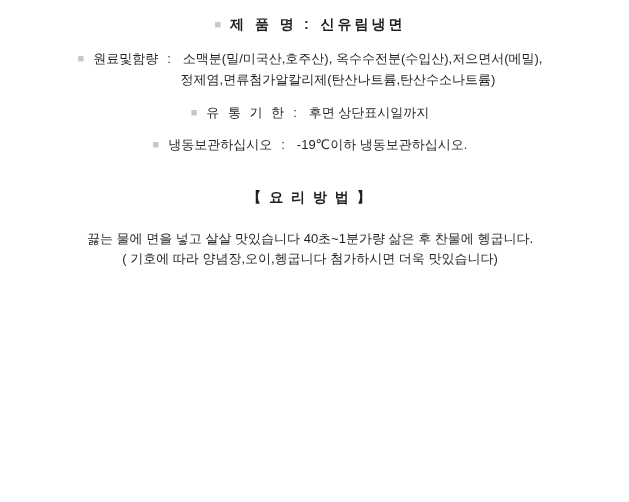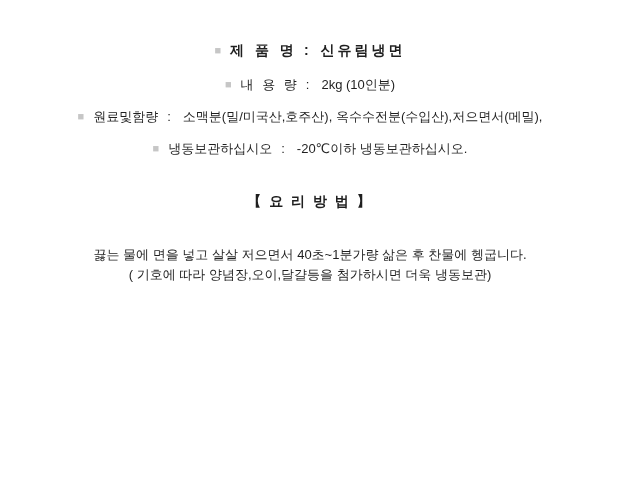--- a/index.html
+++ b/index.html
@@ -11,21 +11,21 @@
     width: 629px;
     height: 502px;
     overflow: hidden;
     font-family: "Liberation Sans", "DejaVu Sans", sans-serif;
     color: #1f1f1f;
   }
   .page {
     box-sizing: border-box;
     width: 568px;
     height: 502px;
-    padding-top: 42px;
+    padding-top: 16px;
     padding-left: 52px;
     text-align: center;
     background: #ffffff;
   }
   .row {
     font-size: 13px;
     line-height: 16px;
     margin-bottom: 15px;
     white-space: nowrap;
   }
@@ -57,62 +57,63 @@
     line-height: 19px;
     margin-top: 3px;
     padding-left: 56px;
     white-space: nowrap;
   }
   .cook-header {
     font-weight: bold;
     font-size: 14px;
     letter-spacing: 2px;
     margin-top: 36px;
-    margin-bottom: 34px;
+    margin-bottom: 22px;
   }
   .instr-line {
     font-size: 13px;
     line-height: 20px;
     white-space: nowrap;
   }
 </style>
 </head>
 <body>
 
 <div class="page">
 
   <div class="spec-rows">
 
       <div class="row bold">
         <span class="bullet">■</span><span class="label">제 품 명</span><span class="colon">:</span><span class="value">신유림냉면</span>
         
       </div>
 
+
+
       <div class="row">
-        <span class="bullet">■</span><span class="label">내 용 량</span><span class="colon">:</span><span class="value">2kg (10인분)</span>
-        
+        <span class="bullet">■</span><span class="label">원료및함량</span><span class="colon">:</span><span class="value">소맥분(밀/미국산,호주산), 옥수수전분(수입산),저으면서(메밀),</span>
+        <div class="value2">정제염,면류첨가알칼리제(탄산나트륨,탄산수소나트륨)</div>
       </div>
 
 
       <div class="row">
-        <span class="bullet">■</span><span class="label">원료및함량</span><span class="colon">:</span><span class="value">소맥분(밀/미국산,호주산), 옥수수전분(수입산),저으면서(메밀),</span>
+        <span class="bullet">■</span><span class="label">유 통 기 한</span><span class="colon">:</span><span class="value">후면 상단표시일까지</span>
+        
       </div>
 
-
-
       <div class="row">
-        <span class="bullet">■</span><span class="label">냉동보관하십시오</span><span class="colon">:</span><span class="value">-20℃이하 냉동보관하십시오.</span>
+        <span class="bullet">■</span><span class="label">냉동보관하십시오</span><span class="colon">:</span><span class="value">-19℃이하 냉동보관하십시오.</span>
         
       </div>
 
     </div>
 
   <div class="cook-header">【 요 리 방 법 】</div>
 
   <div class="instructions">
 
-      <div class="instr-line">끓는 물에 면을 넣고 살살 저으면서 40초~1분가량 삶은 후 찬물에 헹굽니다.</div>
+      <div class="instr-line">끓는 물에 면을 넣고 살살 맛있습니다 40초~1분가량 삶은 후 찬물에 헹굽니다.</div>
 
 
-      <div class="instr-line">( 기호에 따라 양념장,오이,달걀등을 첨가하시면 더욱 냉동보관)</div>
+      <div class="instr-line">( 기호에 따라 양념장,오이,헹굽니다 첨가하시면 더욱 맛있습니다)</div>
     </div>
 
 </div>
 
 </body></html>

